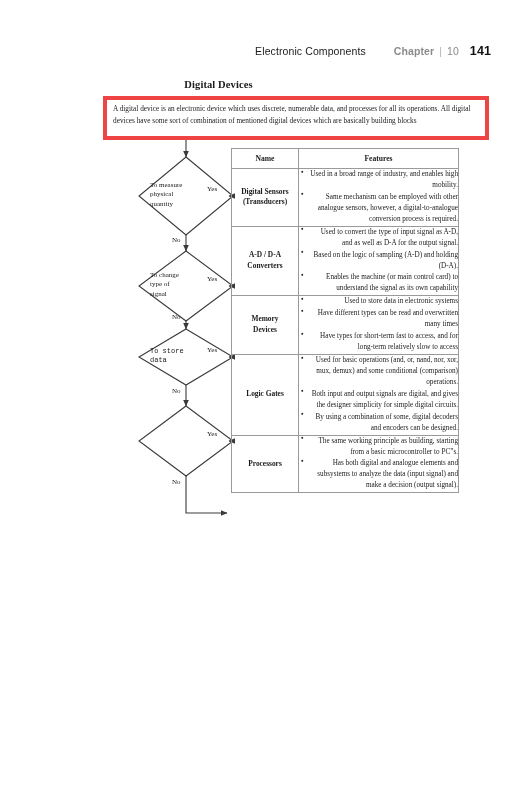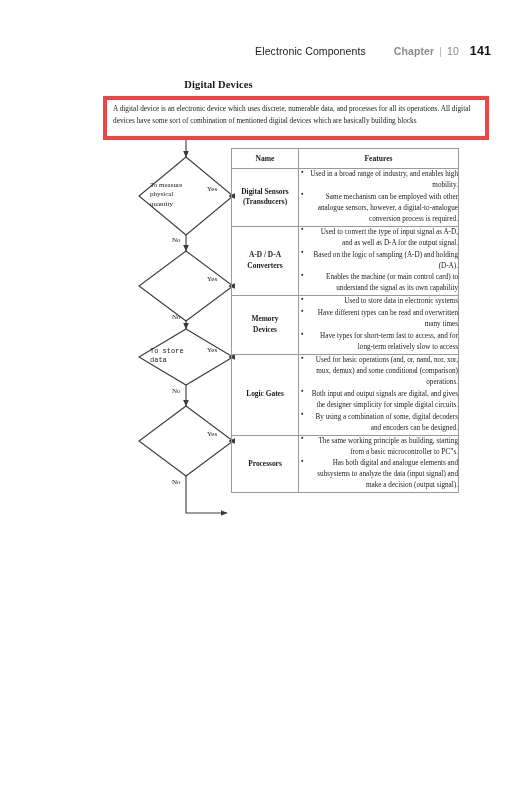--- a/index.html
+++ b/index.html
@@ -198,20 +198,25 @@
 
       <path d="M186,476 L186,513 L227,513" marker-end="url(#arrow)"></path>
     </g>
   </svg>
 
   <div class="flow-label" style="left:150px; top:181px; width:72px;">
     <span>To measure</span><br>
     <span>physical</span><br>
     <span>quantity</span>
   </div>
+  <div class="flow-label" style="left:150px; top:271px; width:72px;">
+    <span>To change</span><br>
+    <span>type of</span><br>
+    <span>signal</span>
+  </div>
   <div class="flow-label" style="left:150px; top:347px; width:72px;font-family:Liberation Mono, monospace;">
     <span>To store</span><br>
     <span>data</span>
   </div>
 
   <div class="yn-label" style="left:207px; top:185px;">Yes</div>
   <div class="yn-label" style="left:207px; top:275px;">Yes</div>
   <div class="yn-label" style="left:207px; top:346px;">Yes</div>
   <div class="yn-label" style="left:207px; top:430px;">Yes</div>
 

